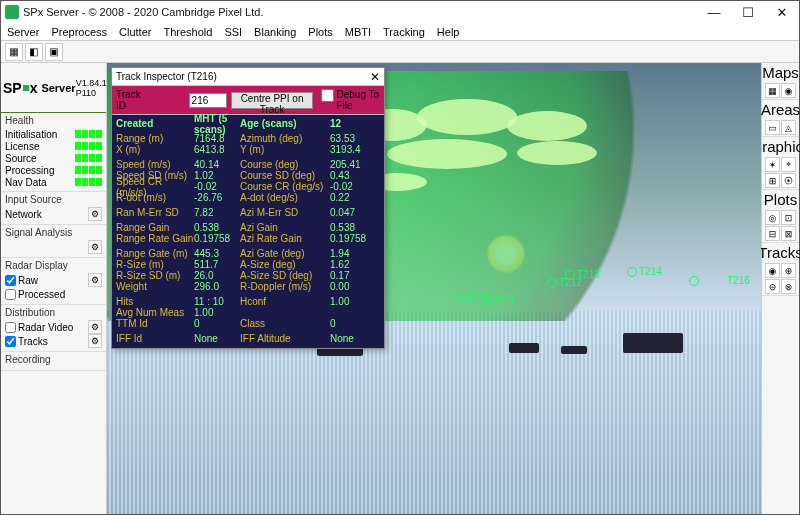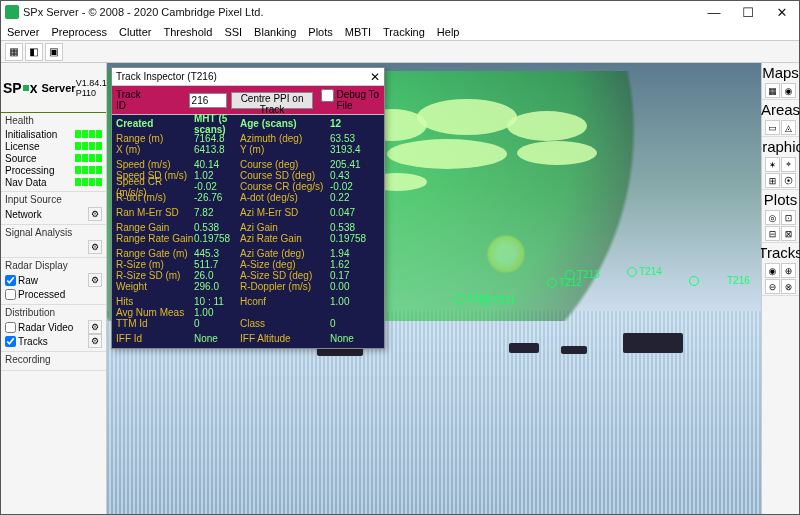--- a/index.html
+++ b/index.html
@@ -359,21 +359,21 @@
               </div>
               <div class="ir">
                 <span class="c1">Weight</span>
                 <span class="c2">296.0</span>
                 <span class="c3">R-Doppler (m/s)</span>
                 <span class="c4">0.00</span>
               </div>
               <div class="sep"></div>
               <div class="ir">
                 <span class="c1">Hits</span>
-                <span class="c2">10 : 11</span>
+                <span class="c2">11 : 10</span>
                 <span class="c3">Hconf</span>
                 <span class="c4">1.00</span>
               </div>
               <div class="ir">
                 <span class="c1">Avg Num Meas</span>
                 <span class="c2">1.00</span>
                 <span class="c3"></span>
                 <span class="c4"></span>
               </div>
               <div class="ir">

